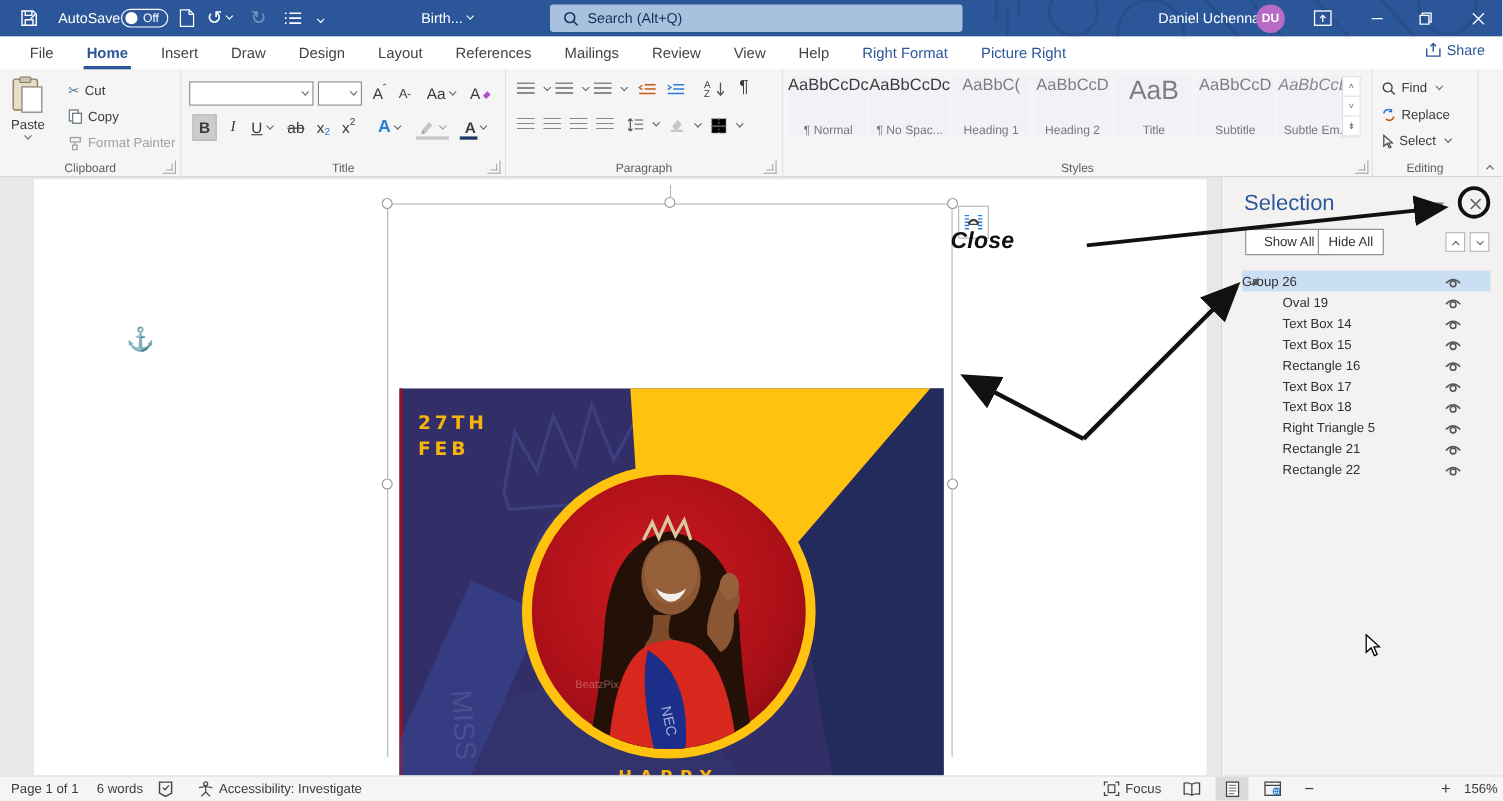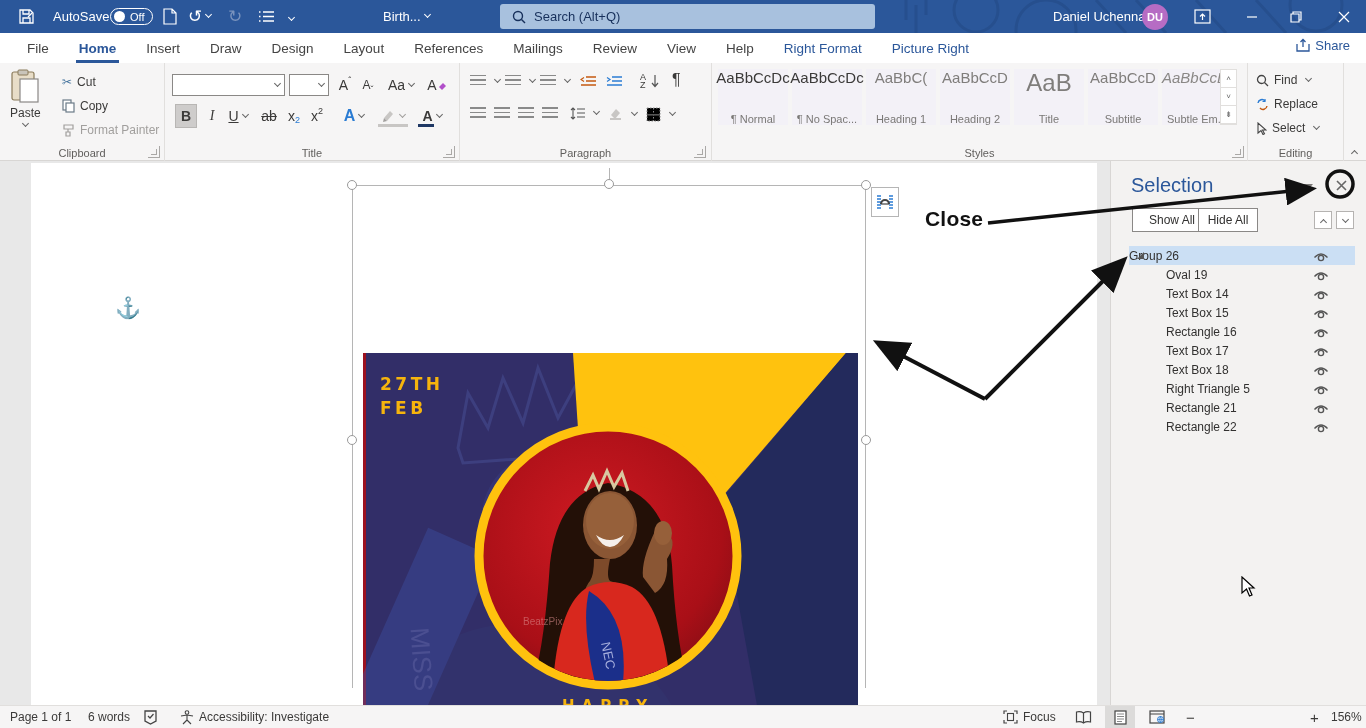--- a/index.html
+++ b/index.html
@@ -667,21 +667,21 @@
           <circle cx="11.5" cy="9.5" r="3" fill="none" stroke="#2b7cd3" stroke-width="1"></circle>
           <path d="M8.5,9.5 h6 M11.5,6.5 q2,3 0,6 q-2,-3 0,-6" fill="none" stroke="#2b7cd3" stroke-width=".8"></path>
         </svg>
     </div>
     <div class="sb-item" style="left:1186px;font-size:15px;">−</div>
 
     <div class="sb-item" style="left:1310px;font-size:15px;">+</div>
     <div class="sb-item" style="left:1331px;">156%</div>
   </div>
 
-  <div class="anno-text" style="left:925px;top:207px;">Close</div>
+  <div class="anno-text" style="left:864px;top:207px;font-style:italic;">Close</div>
   <svg class="overlay" width="1366" height="728">
     <defs>
       <marker id="ah" markerWidth="9" markerHeight="8" refX="7" refY="4" orient="auto">
           <polygon points="0,0 9,4 0,8" fill="#111"></polygon>
         </marker>
     </defs>
     <line x1="988" y1="223" x2="1310" y2="189" stroke="#111" stroke-width="3.5" marker-end="url(#ah)"></line>
     <line x1="985" y1="399" x2="880" y2="344" stroke="#111" stroke-width="4" marker-end="url(#ah)"></line>
     <line x1="985" y1="399" x2="1122" y2="262" stroke="#111" stroke-width="4" marker-end="url(#ah)"></line>
     <circle cx="1340" cy="184" r="13" fill="none" stroke="#111" stroke-width="3.5"></circle>

